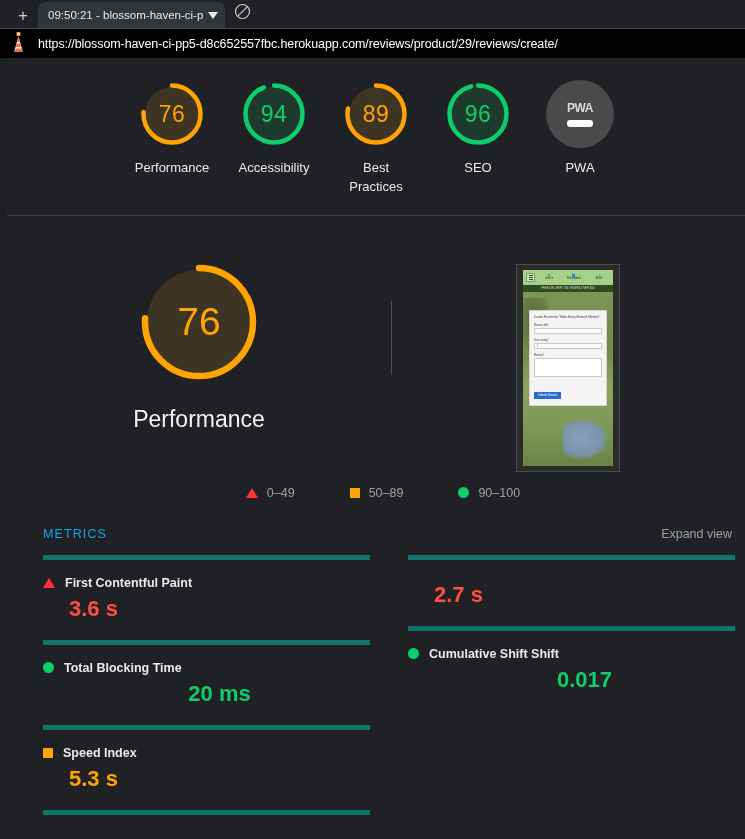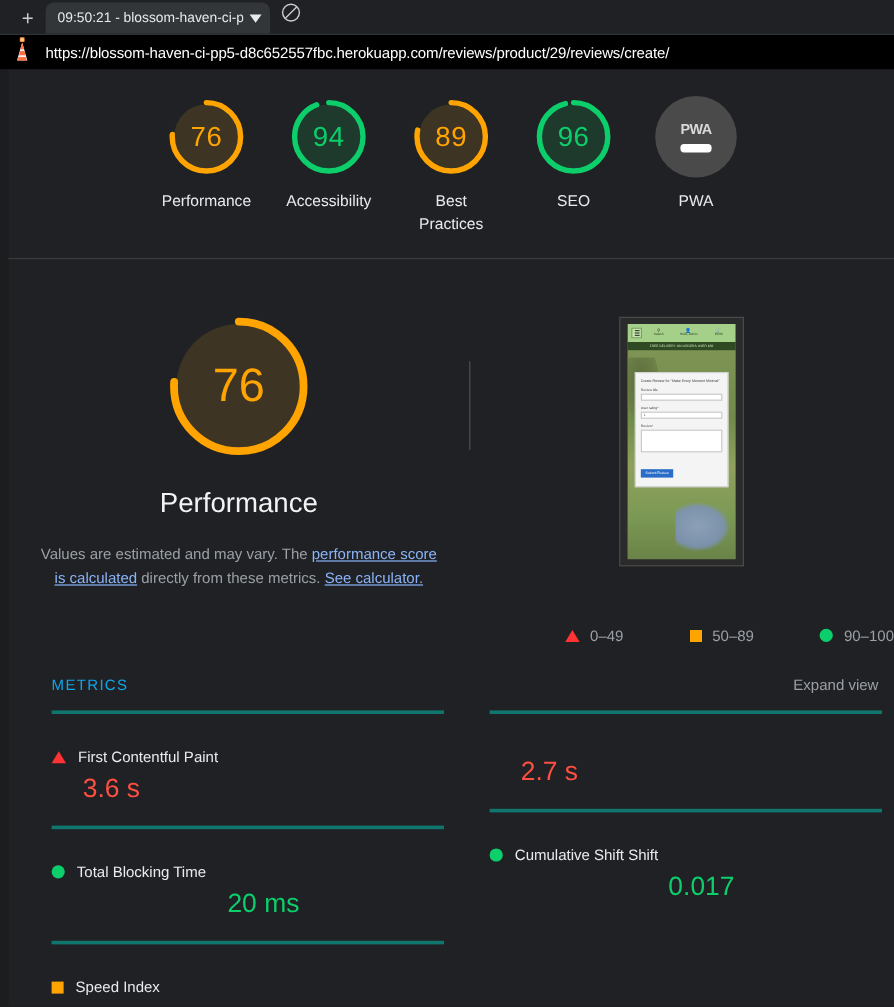--- a/index.html
+++ b/index.html
@@ -305,23 +305,23 @@
     background: #2a6dc9;
     color: #fff;
     font-size: 2.9px;
     padding: 2px 4px;
     line-height: 1;
   }
 
   
   .legend {
     display: flex;
-    justify-content: flex-end;
+    justify-content: center;
     gap: 55px;
-    margin-top: 30px;
+    margin-top: 14px;
     padding-left: 14px;
   }
   .legend-item { display: flex; align-items: center; gap: 9px; }
   .legend-item span { color: #9aa0a6; font-size: 12.5px; }
   .m-tri {
     width: 0; height: 0;
     border-left: 6px solid transparent;
     border-right: 6px solid transparent;
     border-bottom: 10px solid #f33;
   }
@@ -349,22 +349,23 @@
   .metrics-grid {
     display: flex;
     margin-top: 14px;
     padding-left: 36px;
     padding-right: 10px;
   }
   .metrics-col { width: 50%; }
   .metrics-col.left { padding-right: 19px; }
   .metrics-col.right { padding-left: 19px; }
   .metric {
-    border-top: 3px solid #0f766e;
-    padding: 29px 0 18px;
+    border-top: 5px solid #0f766e;
+    padding: 16px 0 18px;
+    font-weight: bold;
   }
   .metric.empty { min-height: 78px; }
   .metric-row {
     display: flex;
     align-items: center;
     gap: 10px;
   }
   .metric-name {
     color: #e8eaed;
     font-size: 12.5px;
@@ -473,23 +474,20 @@
 
     <div class="perf-left">
       <div class="big-gauge">
         <svg width="124" height="124" viewBox="0 0 124 124">
           <circle cx="62" cy="62" r="52" fill="#3d3424"></circle>
           <circle cx="62" cy="62" r="54" fill="none" stroke="#ffa400" stroke-width="6.5" stroke-linecap="round" stroke-dasharray="257.8 339.3"></circle>
         </svg>
         <div class="big-gauge-num">76</div>
       </div>
       <div class="perf-title">Performance</div>
-      <div class="perf-desc">
-        <span>Values are estimated and may vary. The </span><a href="#">performance score is calculated</a><span> directly from these metrics. </span><a href="#">See calculator.</a>
-      </div>
     </div>
 
     <div class="vdivider"></div>
 
     <div class="perf-right">
       <div class="thumb-frame">
         <div class="thumb-inner">
 
           <div class="t-nav">
             <div class="t-burger">

